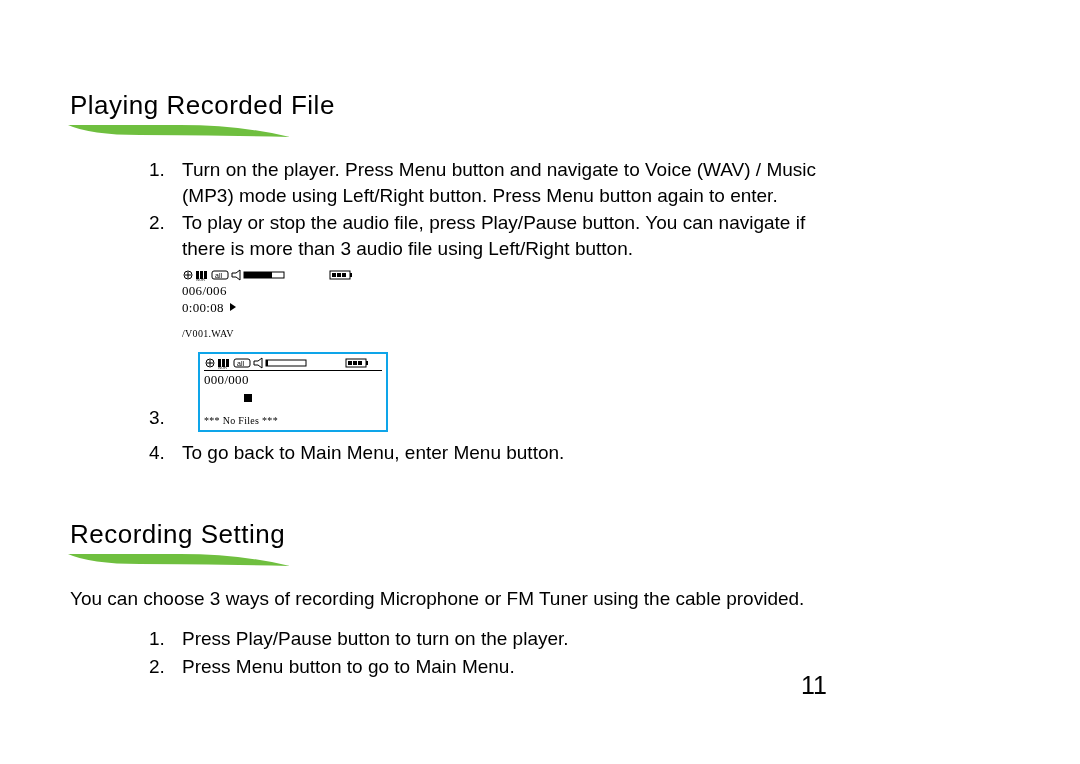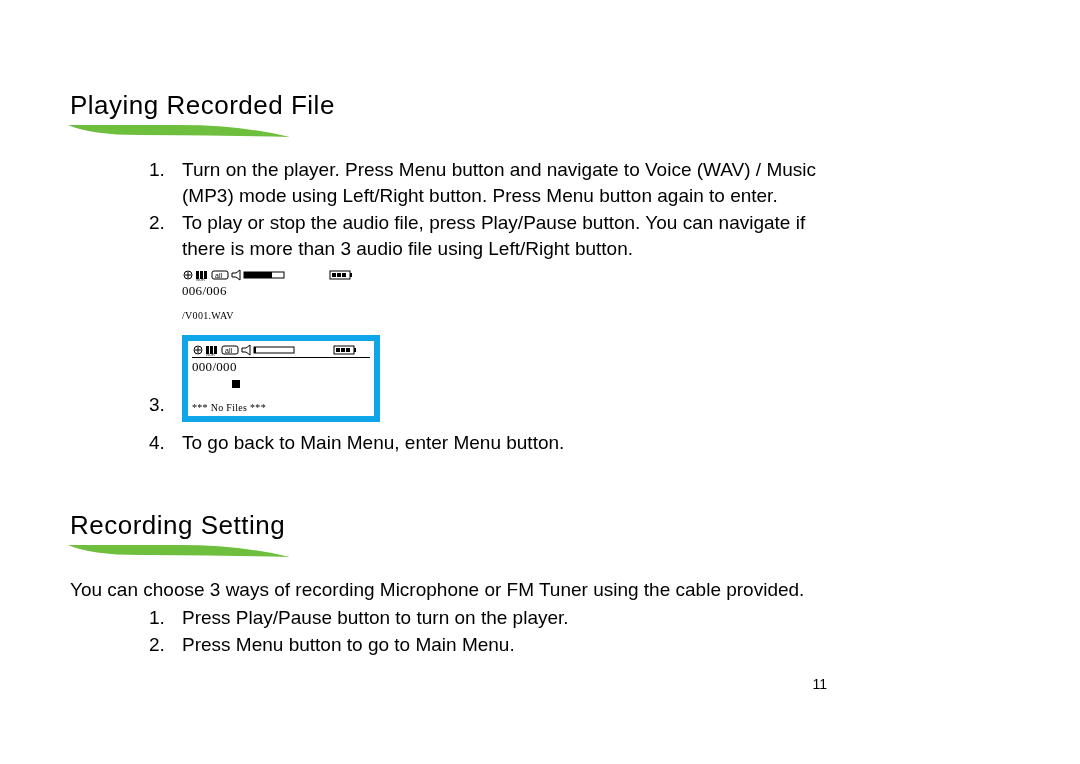--- a/index.html
+++ b/index.html
@@ -43,23 +43,24 @@
   }
   ol.steps > li {
     padding-left: 12px;
     margin-bottom: 2px;
   }
   .device-screen {
     margin-top: 6px;
     margin-bottom: 6px;
   }
   .device-screen.bordered {
-    border: 6px solid #0ea5e9;
+    border: 2px solid #0ea5e9;
     display: inline-block;
     padding: 2px 4px 2px 4px;
+    margin-left: 16px;
   }
   .screen-line {
     font-family: "Times New Roman", serif;
     font-size: 10px;
     line-height: 1.35;
     letter-spacing: 0.3px;
   }
   .screen-line.small {
     font-size: 13px;
   }
@@ -78,27 +79,27 @@
     margin-left: 40px;
     margin-top:2px;
     margin-bottom:6px;
   }
   .section2 {
     margin-top: 54px;
   }
   .intro-para {
     font-size: 19px;
     line-height: 1.35;
-    margin: 10px 0 2px 0;
+    margin: 10px 0 14px 0;
   }
   .page-num {
     position: absolute;
     right: 70px;
-    bottom: 72px;
-    font-size: 14px;
+    bottom: 64px;
+    font-size: 25px;
   }
   
   .lcd-icons svg { display:block; }
   .screen-box-inner {
     width: 178px;
   }
 </style>
 </head>
 <body>
 
@@ -134,20 +135,23 @@
             <rect x="62" y="4" width="28" height="6" fill="#000"></rect>
 
             <rect x="148" y="3" width="20" height="8" fill="none" stroke="#000"></rect>
             <rect x="168" y="5" width="2" height="4" fill="#000"></rect>
             <rect x="150" y="5" width="4" height="4" fill="#000"></rect>
             <rect x="155" y="5" width="4" height="4" fill="#000"></rect>
             <rect x="160" y="5" width="4" height="4" fill="#000"></rect>
           </svg>
         </div>
         <div class="screen-line small">006/006</div>
+        <div class="screen-line small">
+          <span>0:00:08</span><span class="triangle-play"></span>
+        </div>
         <div style="height:10px"></div>
         <div class="screen-line">/V001.WAV</div>
       </div>
     </li>
     <li>
       <div class="device-screen bordered">
         <div class="screen-box-inner">
           <div class="lcd-icons">
             <svg width="178" height="14" viewBox="0 0 178 14">
               <circle cx="6" cy="7" r="4" fill="none" stroke="#000" stroke-width="1"></circle>

